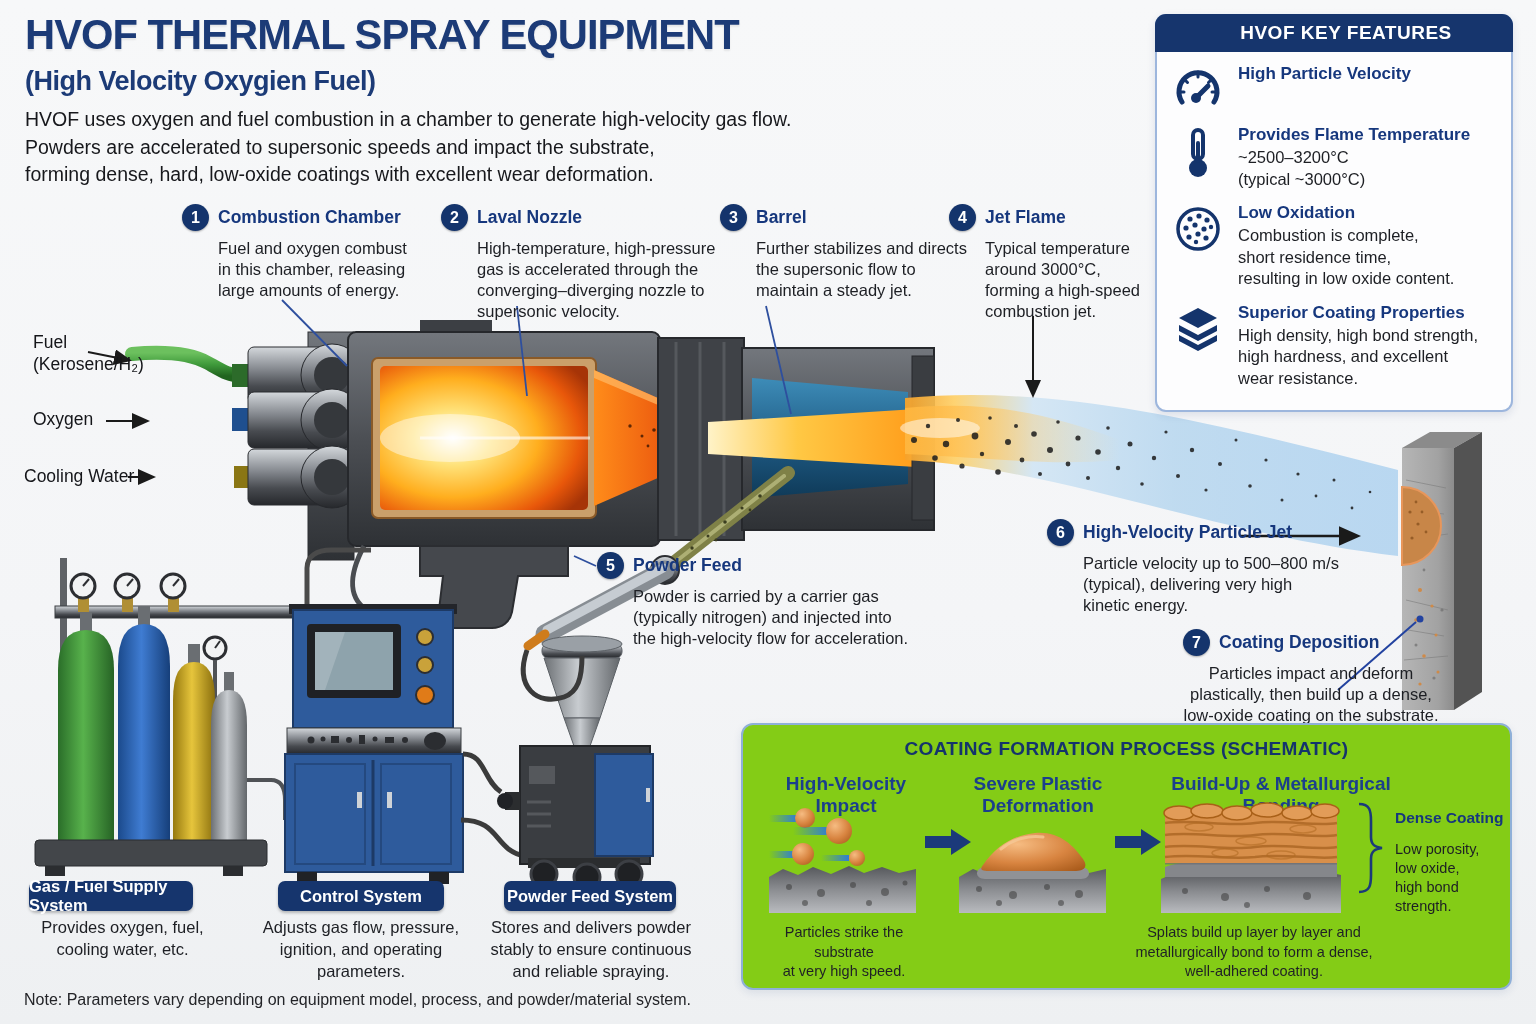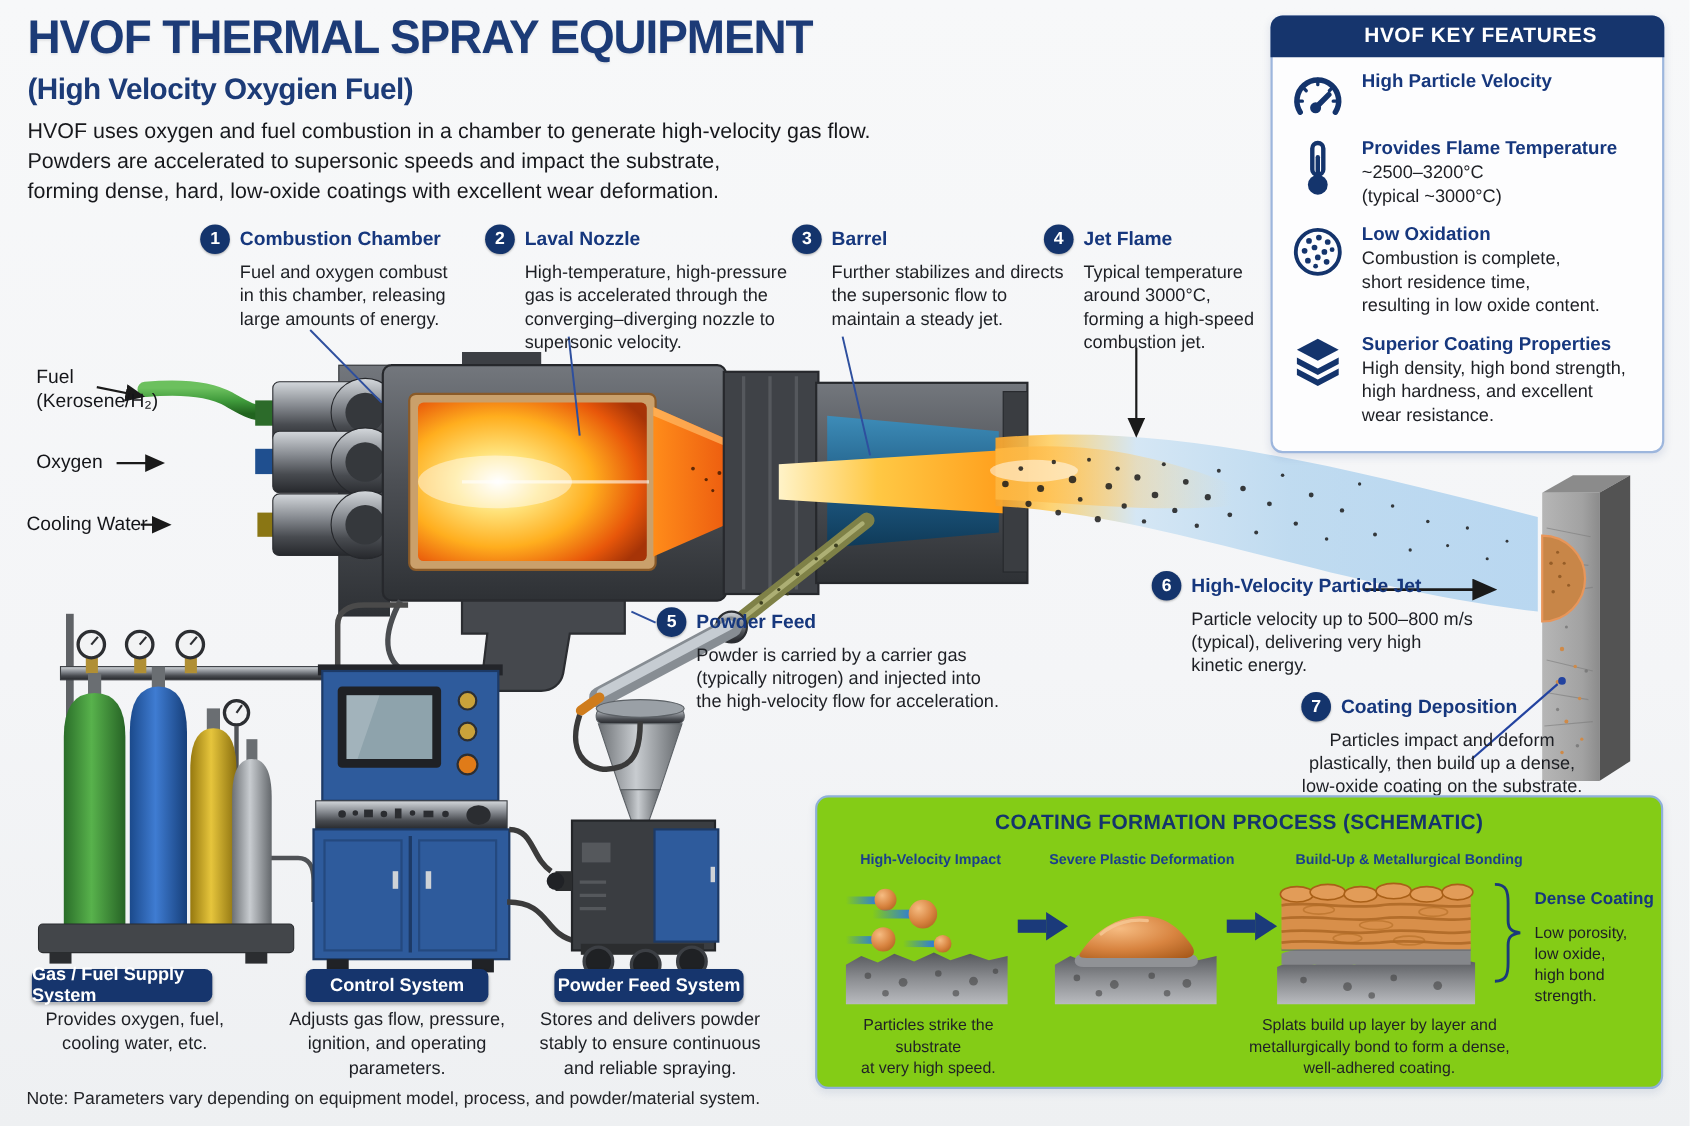--- a/index.html
+++ b/index.html
@@ -60,21 +60,21 @@
   }
   .sys-desc { font-size:16.5px; line-height:22px; text-align:center; color:#1d1f24; }
 
   
   .cf-panel {
     left:741px; top:723px; width:771px; height:267px;
     background:#84cc16; border:2px solid #8fb0d8; border-radius:12px;
     box-shadow:0 3px 8px rgba(30,60,120,.10);
   }
   .cf-title { left:0; right:0; top:13px; text-align:center; font-size:19px; font-weight:800; color:#14346c; letter-spacing:.3px; }
-  .cf-head { font-size:13px; font-weight:800; color:#1b3f8c; text-align:center; }
+  .cf-head { font-size:19px; font-weight:800; color:#1b3f8c; text-align:center; }
   .cf-desc { font-size:14.5px; line-height:19.5px; text-align:center; color:#1f2126; }
   .cf-ann-title { font-size:15.5px; font-weight:800; color:#16377d; margin-bottom:13px; }
   .cf-ann-desc { font-size:14.5px; line-height:19px; color:#1d1f24; }
 
   .note { left:24px; top:991px; font-size:16px; color:#232428; }
 </style>
 </head>
 <body>
 
 <svg class="abs" style="left:120px;top:318px;" width="830" height="334" viewBox="0 0 830 334">

